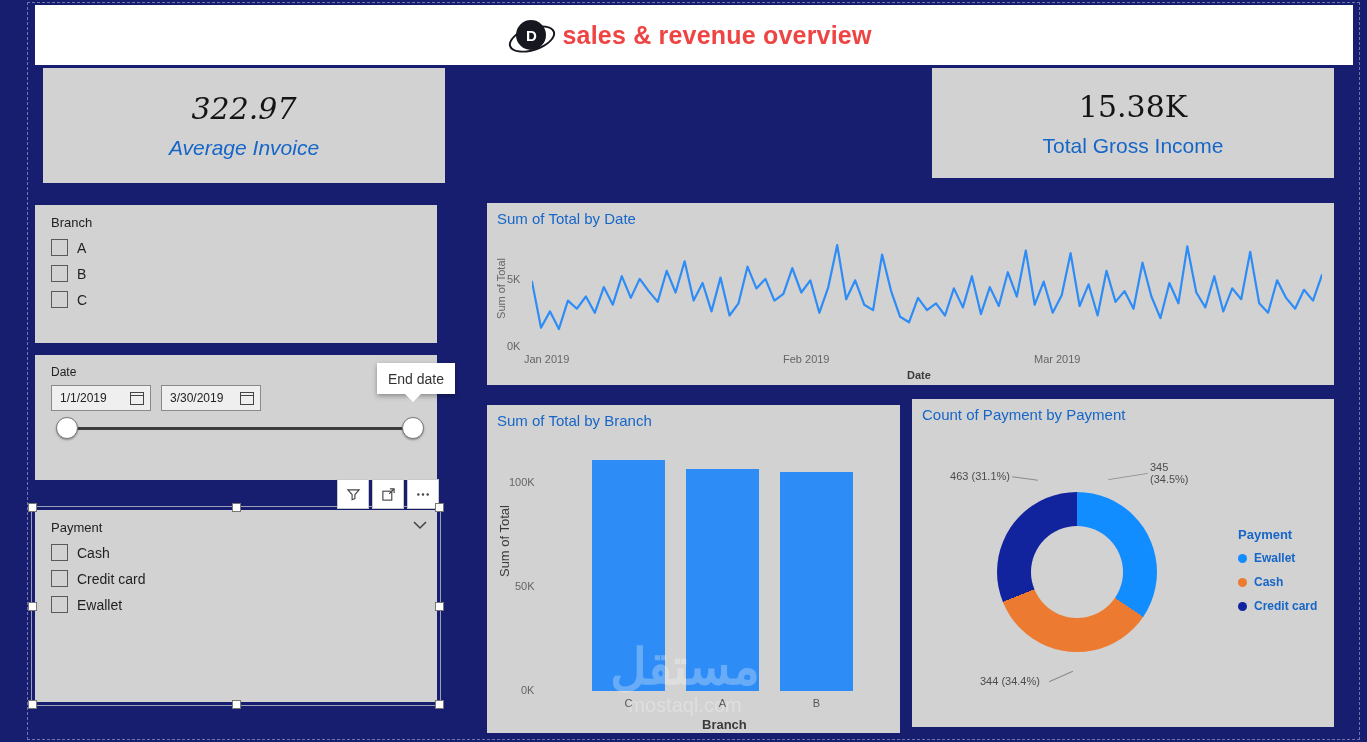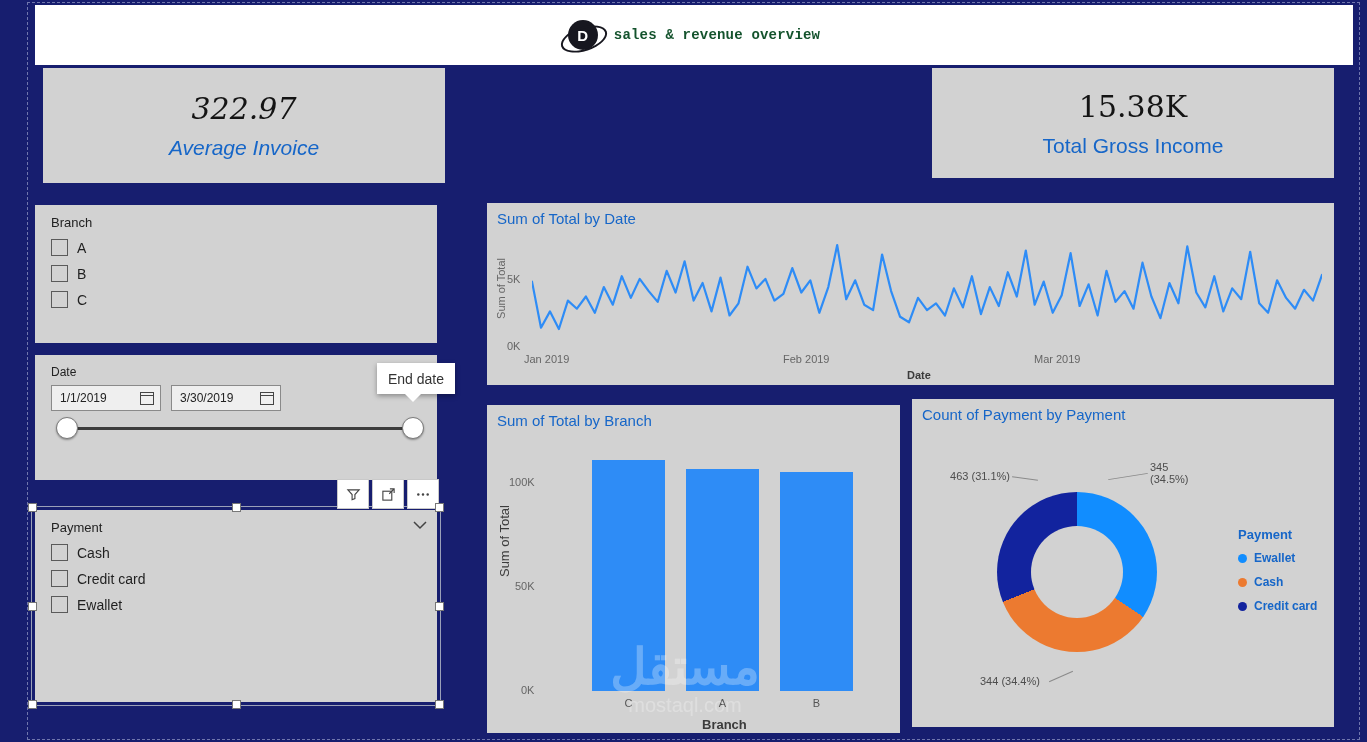--- a/index.html
+++ b/index.html
@@ -9,36 +9,36 @@
         border:1px dashed rgba(220,226,248,.45);pointer-events:none;z-index:50;}
   .panel{position:absolute;background:var(--card-bg,#D2D2D2);}
 
   
   .header{position:absolute;left:35px;top:5px;width:1318px;height:60px;background:#ffffff;
         display:flex;align-items:center;justify-content:center;gap:16px;}
   .logo{position:relative;width:30px;height:30px;border-radius:50%;background:#17171f;
         display:flex;align-items:center;justify-content:center;color:#fff;font-weight:bold;font-size:15px;}
   .logo::after{content:"";position:absolute;left:-8px;top:7px;width:44px;height:20px;border:2px solid #17171f;
         border-radius:50%;transform:rotate(-18deg);}
-  .page-title{font-size:14px;font-weight:bold;color:#14532d;letter-spacing:.2px;font-family:Liberation Mono, monospace;}
+  .page-title{font-size:25px;font-weight:bold;color:#ef4444;letter-spacing:.2px;}
 
   
   .kpi{display:flex;flex-direction:column;align-items:center;justify-content:center;}
   .kpi .value{font-family:"DejaVu Serif",serif;font-size:30px;color:#141414;}
   .kpi .label{font-size:21px;color:var(--accent-blue,#1666C8);margin-top:10px;}
 
   
   .slicer-title{font-size:13px;color:#222;margin:10px 0 6px 16px;}
   .cb-row{display:flex;align-items:center;gap:9px;margin:9px 0 0 16px;cursor:pointer;}
   .cb{width:15px;height:15px;border:1px solid #5a5a5a;background:transparent;flex:none;}
   .cb-label{font-size:14px;color:#1f1f1f;}
 
   
   .date-row{display:flex;gap:10px;margin:2px 0 0 16px;}
-  .date-box{display:flex;align-items:center;gap:16px;border:1px solid #8a8a8a;background:#efefef;
+  .date-box{display:flex;align-items:center;gap:6px;border:1px solid #8a8a8a;background:#efefef;
         height:24px;padding:0 6px;}
   .date-box input{border:none;background:transparent;width:62px;font-size:12px;color:#222;
         font-family:"Liberation Sans",sans-serif;outline:none;}
   .cal-icon{position:relative;width:12px;height:11px;border:1px solid #444;flex:none;}
   .cal-icon::before{content:"";position:absolute;left:0;right:0;top:2px;height:1px;background:#444;}
   .slider{position:absolute;left:30px;right:22px;top:72px;height:3px;background:#3d3d3d;}
   .slider-handle{position:absolute;top:-10px;width:20px;height:20px;border-radius:50%;
         background:#fff;border:1px solid #7a7a7a;box-shadow:0 1px 2px rgba(0,0,0,.35);cursor:pointer;}
   .handle-start{left:-9px;} .handle-end{right:-9px;}
 

